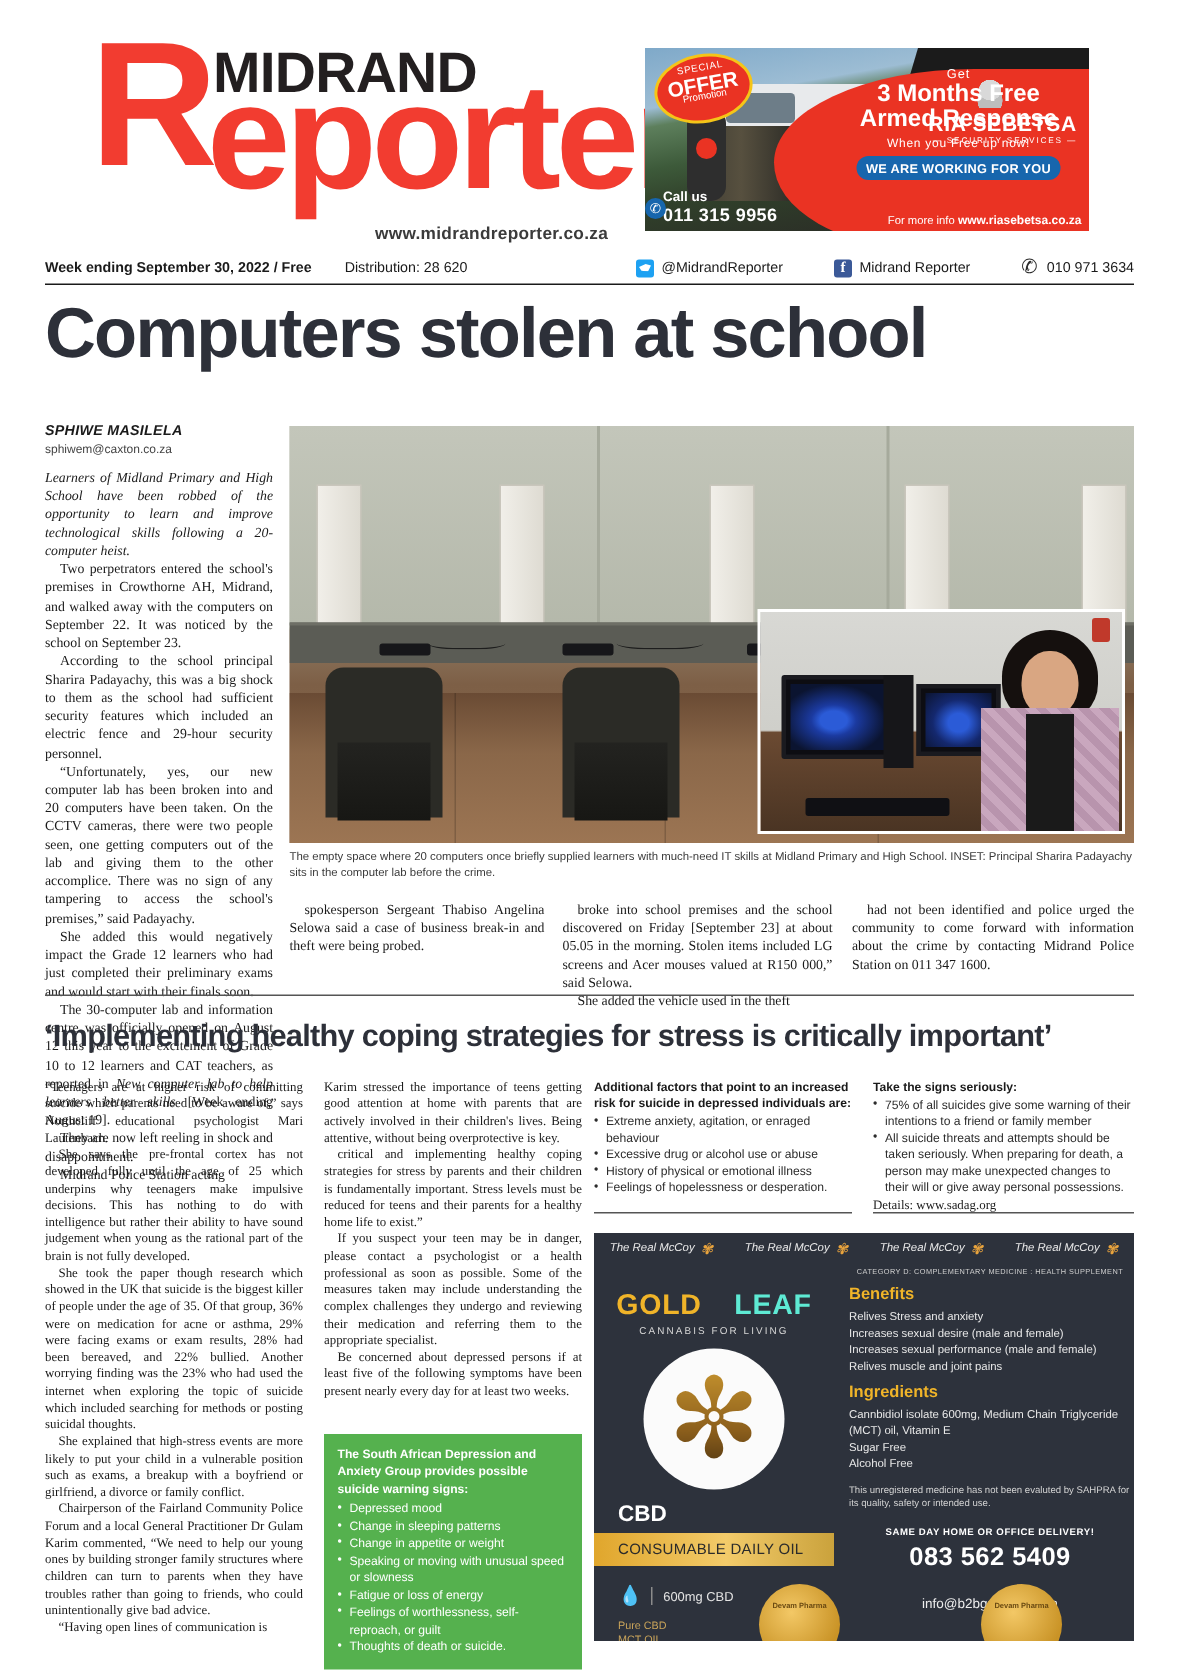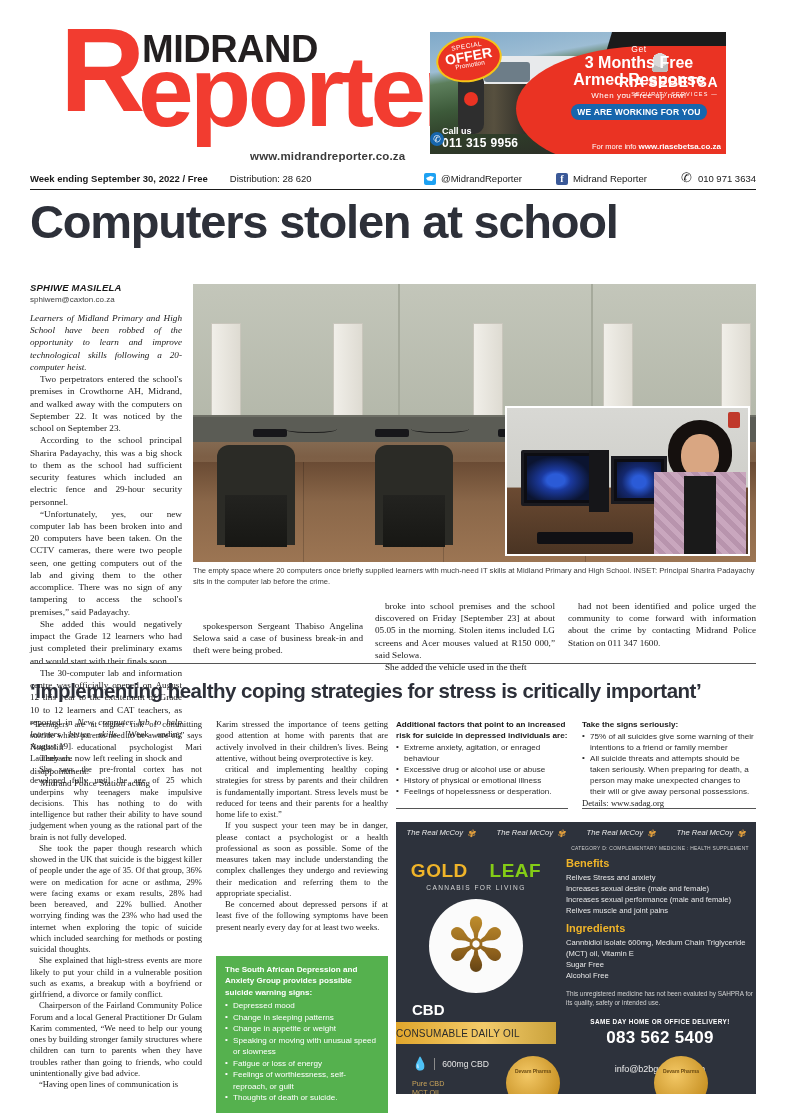--- a/index.html
+++ b/index.html
@@ -174,21 +174,21 @@
     font-family: "Liberation Sans", sans-serif;
   }
   .byline .name { font-weight: bold; font-style: italic; font-size: 9.5px; letter-spacing: .2px; }
   .byline .mail { font-size: 8px; color: #444; margin-top: 2px; }
 
   .s1col1 {
     position: absolute; left: 30px; top: 312px; width: 152px;
     font-size: 9.2px; line-height: 1.33; text-align: justify;
   }
   .s1col2 {
-    position: absolute; left: 193px; top: 620px; width: 170px;
+    position: absolute; left: 193px; top: 600px; width: 170px;
     font-size: 9.2px; line-height: 1.33; text-align: justify;
   }
   .s1col3 {
     position: absolute; left: 375px; top: 600px; width: 180px;
     font-size: 9.2px; line-height: 1.33; text-align: justify;
   }
   .s1col4 {
     position: absolute; left: 568px; top: 600px; width: 188px;
     font-size: 9.2px; line-height: 1.33; text-align: justify;
   }
@@ -322,38 +322,38 @@
     font-size: 7.6px; color: #e9e9e9;
   }
   .ba-strip .leaf { color:#e8a33d; font-size: 10px; margin-left: 4px; }
   .ba-strip span.item { display:flex; align-items:flex-start;font-style:italic; }
   .ba-left { position: absolute; left: 0; top: 24px; width: 160px; }
   .ba-gold {
     text-align: center; font-size: 19px; font-weight: bold; letter-spacing: .5px;
     margin-top: 14px;
   }
   .ba-gold .g { color: #f0b429; }
-  .ba-gold .l { color: #84cc16; margin-left: 16px; }
+  .ba-gold .l { color: #5eead4; margin-left: 16px; }
   .ba-sub { text-align:center; font-size: 6.6px; letter-spacing: 1.4px; color:#d6d6d6; margin-top:2px;}
   .ba-circle {
     width: 94px; height: 94px; margin: 8px auto 0; border-radius: 50%;
     background: #fbfbfb; position: relative; overflow: hidden;
   }
   .ba-leafbig {
     position:absolute; left:50%; top:50%; transform: translate(-50%,-50%);
     font-size: 74px; line-height: 1;
     background: linear-gradient(180deg,#c9962f,#8c5f1c 60%,#4a3210);
     -webkit-background-clip: text; background-clip: text; color: transparent;
   }
   .ba-cbd { font-size: 15px; font-weight: bold; margin: 8px 0 0 16px; }
   .ba-band {
     margin-top: 4px; height: 22px; width: 160px;
     background: linear-gradient(90deg,#e0a62c 0%, #f3cb6a 55%, #caa23c 100%);
     color: #2b2b2b; font-size: 10px; display: flex; align-items: center;
-    padding-left: 0; letter-spacing: .2px;
+    padding-left: 16px; letter-spacing: .2px;
   }
   .ba-dose { display:flex; align-items:center; margin: 12px 0 0 16px; font-size:8.6px; color:#e4e4e4;}
   .ba-drop { color:#e8a33d; font-size: 13px; margin-right: 6px; }
   .ba-bar { width:1px; height:12px; background:#8b8b8b; margin-right:7px; }
   .ba-pure { margin: 8px 0 0 16px; font-size: 7.2px; color:#c9a45a; line-height:1.3; }
   .ba-right { position: absolute; left: 170px; top: 24px; width: 188px; }
   .ba-cat { font-size: 4.9px; color: #cfcfcf; letter-spacing: .3px; text-align:center; }
   .ba-h { color: #f0b429; font-size: 11px; font-weight: bold; margin-top: 6px; }
   .ba-p { font-size: 7.6px; color: #e8e8e8; line-height: 1.45; margin-top: 3px; }
   .ba-dis { font-size: 6.4px; color: #d2d2d2; line-height: 1.4; margin-top: 9px; }

